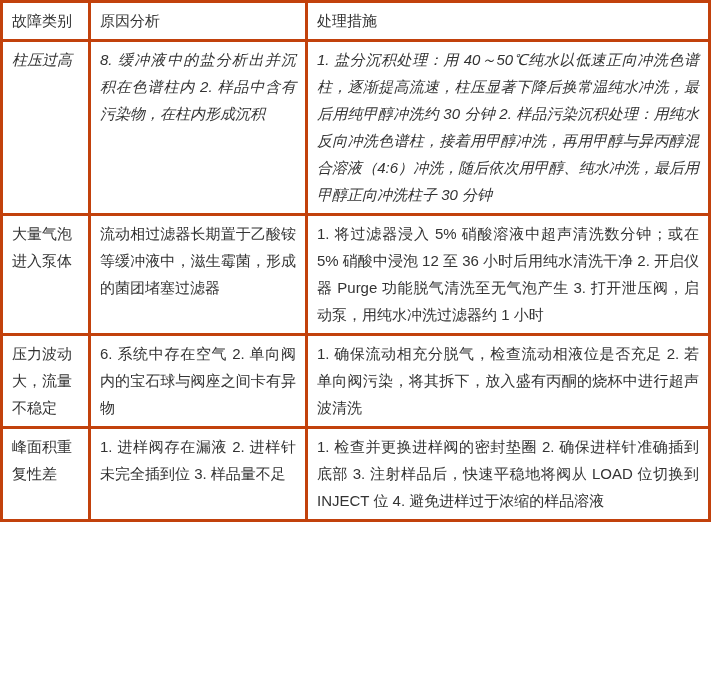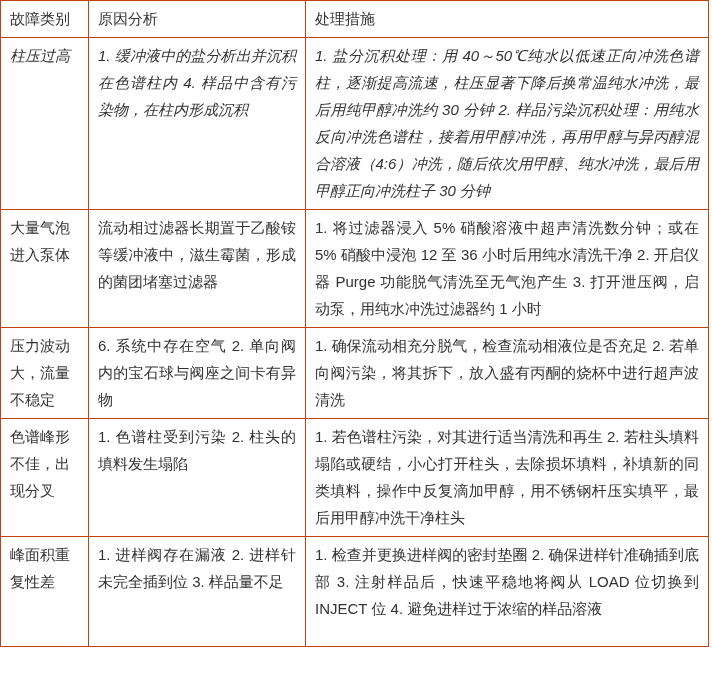--- a/index.html
+++ b/index.html
@@ -21,21 +21,21 @@
       border-collapse: collapse;
       table-layout: fixed;
       width: 708px;
       margin: 0;
     }
     table.fault-table col.c1 { width: 88px; }
     table.fault-table col.c2 { width: 217px; }
     table.fault-table col.c3 { width: 403px; }
     table.fault-table th,
     table.fault-table td {
-      border: 1px solid #c2410c;
+      border: 3px solid #c2410c;
       vertical-align: top;
       padding: 4px 9px 5px 9px;
       font-size: 15px;
       line-height: 27px;
       color: #333333;
       font-weight: normal;
       text-align: left;
       word-break: break-word;
     }
     table.fault-table td.cell-cause,
@@ -63,38 +63,33 @@
     <thead>
       <tr>
         <th>故障类别</th>
         <th>原因分析</th>
         <th>处理措施</th>
       </tr>
     </thead>
     <tbody>
       <tr>
         <td class="cell-category">柱压过高</td>
-        <td class="cell-cause">1. 缓冲液中的盐分析出并沉积在色谱柱内 4. 样品中含有污染物，在柱内形成沉积</td>
+        <td class="cell-cause">8. 缓冲液中的盐分析出并沉积在色谱柱内 2. 样品中含有污染物，在柱内形成沉积</td>
         <td class="cell-solution">1. 盐分沉积处理：用 40～50℃纯水以低速正向冲洗色谱柱，逐渐提高流速，柱压显著下降后换常温纯水冲洗，最后用纯甲醇冲洗约 30 分钟 2. 样品污染沉积处理：用纯水反向冲洗色谱柱，接着用甲醇冲洗，再用甲醇与异丙醇混合溶液（4:6）冲洗，随后依次用甲醇、纯水冲洗，最后用甲醇正向冲洗柱子 30 分钟</td>
       </tr>
       <tr>
         <td class="cell-category">大量气泡进入泵体</td>
         <td class="cell-cause">流动相过滤器长期置于乙酸铵等缓冲液中，滋生霉菌，形成的菌团堵塞过滤器</td>
         <td class="cell-solution">1. 将过滤器浸入 5% 硝酸溶液中超声清洗数分钟；或在 5% 硝酸中浸泡 12 至 36 小时后用纯水清洗干净 2. 开启仪器 Purge 功能脱气清洗至无气泡产生 3. 打开泄压阀，启动泵，用纯水冲洗过滤器约 1 小时</td>
       </tr>
       <tr>
         <td class="cell-category">压力波动大，流量不稳定</td>
         <td class="cell-cause">6. 系统中存在空气 2. 单向阀内的宝石球与阀座之间卡有异物</td>
         <td class="cell-solution">1. 确保流动相充分脱气，检查流动相液位是否充足 2. 若单向阀污染，将其拆下，放入盛有丙酮的烧杯中进行超声波清洗</td>
       </tr>
       <tr>
-        <td class="cell-category">色谱峰形不佳，出现分叉</td>
-        <td class="cell-cause">1. 色谱柱受到污染 2. 柱头的填料发生塌陷</td>
-        <td class="cell-solution">1. 若色谱柱污染，对其进行适当清洗和再生 2. 若柱头填料塌陷或硬结，小心打开柱头，去除损坏填料，补填新的同类填料，操作中反复滴加甲醇，用不锈钢杆压实填平，最后用甲醇冲洗干净柱头</td>
-      </tr>
-      <tr>
         <td class="cell-category">峰面积重复性差</td>
         <td class="cell-cause">1. 进样阀存在漏液 2. 进样针未完全插到位 3. 样品量不足</td>
         <td class="cell-solution">1. 检查并更换进样阀的密封垫圈 2. 确保进样针准确插到底部 3. 注射样品后，快速平稳地将阀从 LOAD 位切换到 INJECT 位 4. 避免进样过于浓缩的样品溶液</td>
       </tr>
     </tbody>
   </table>
 </div>
 
 </body></html>

